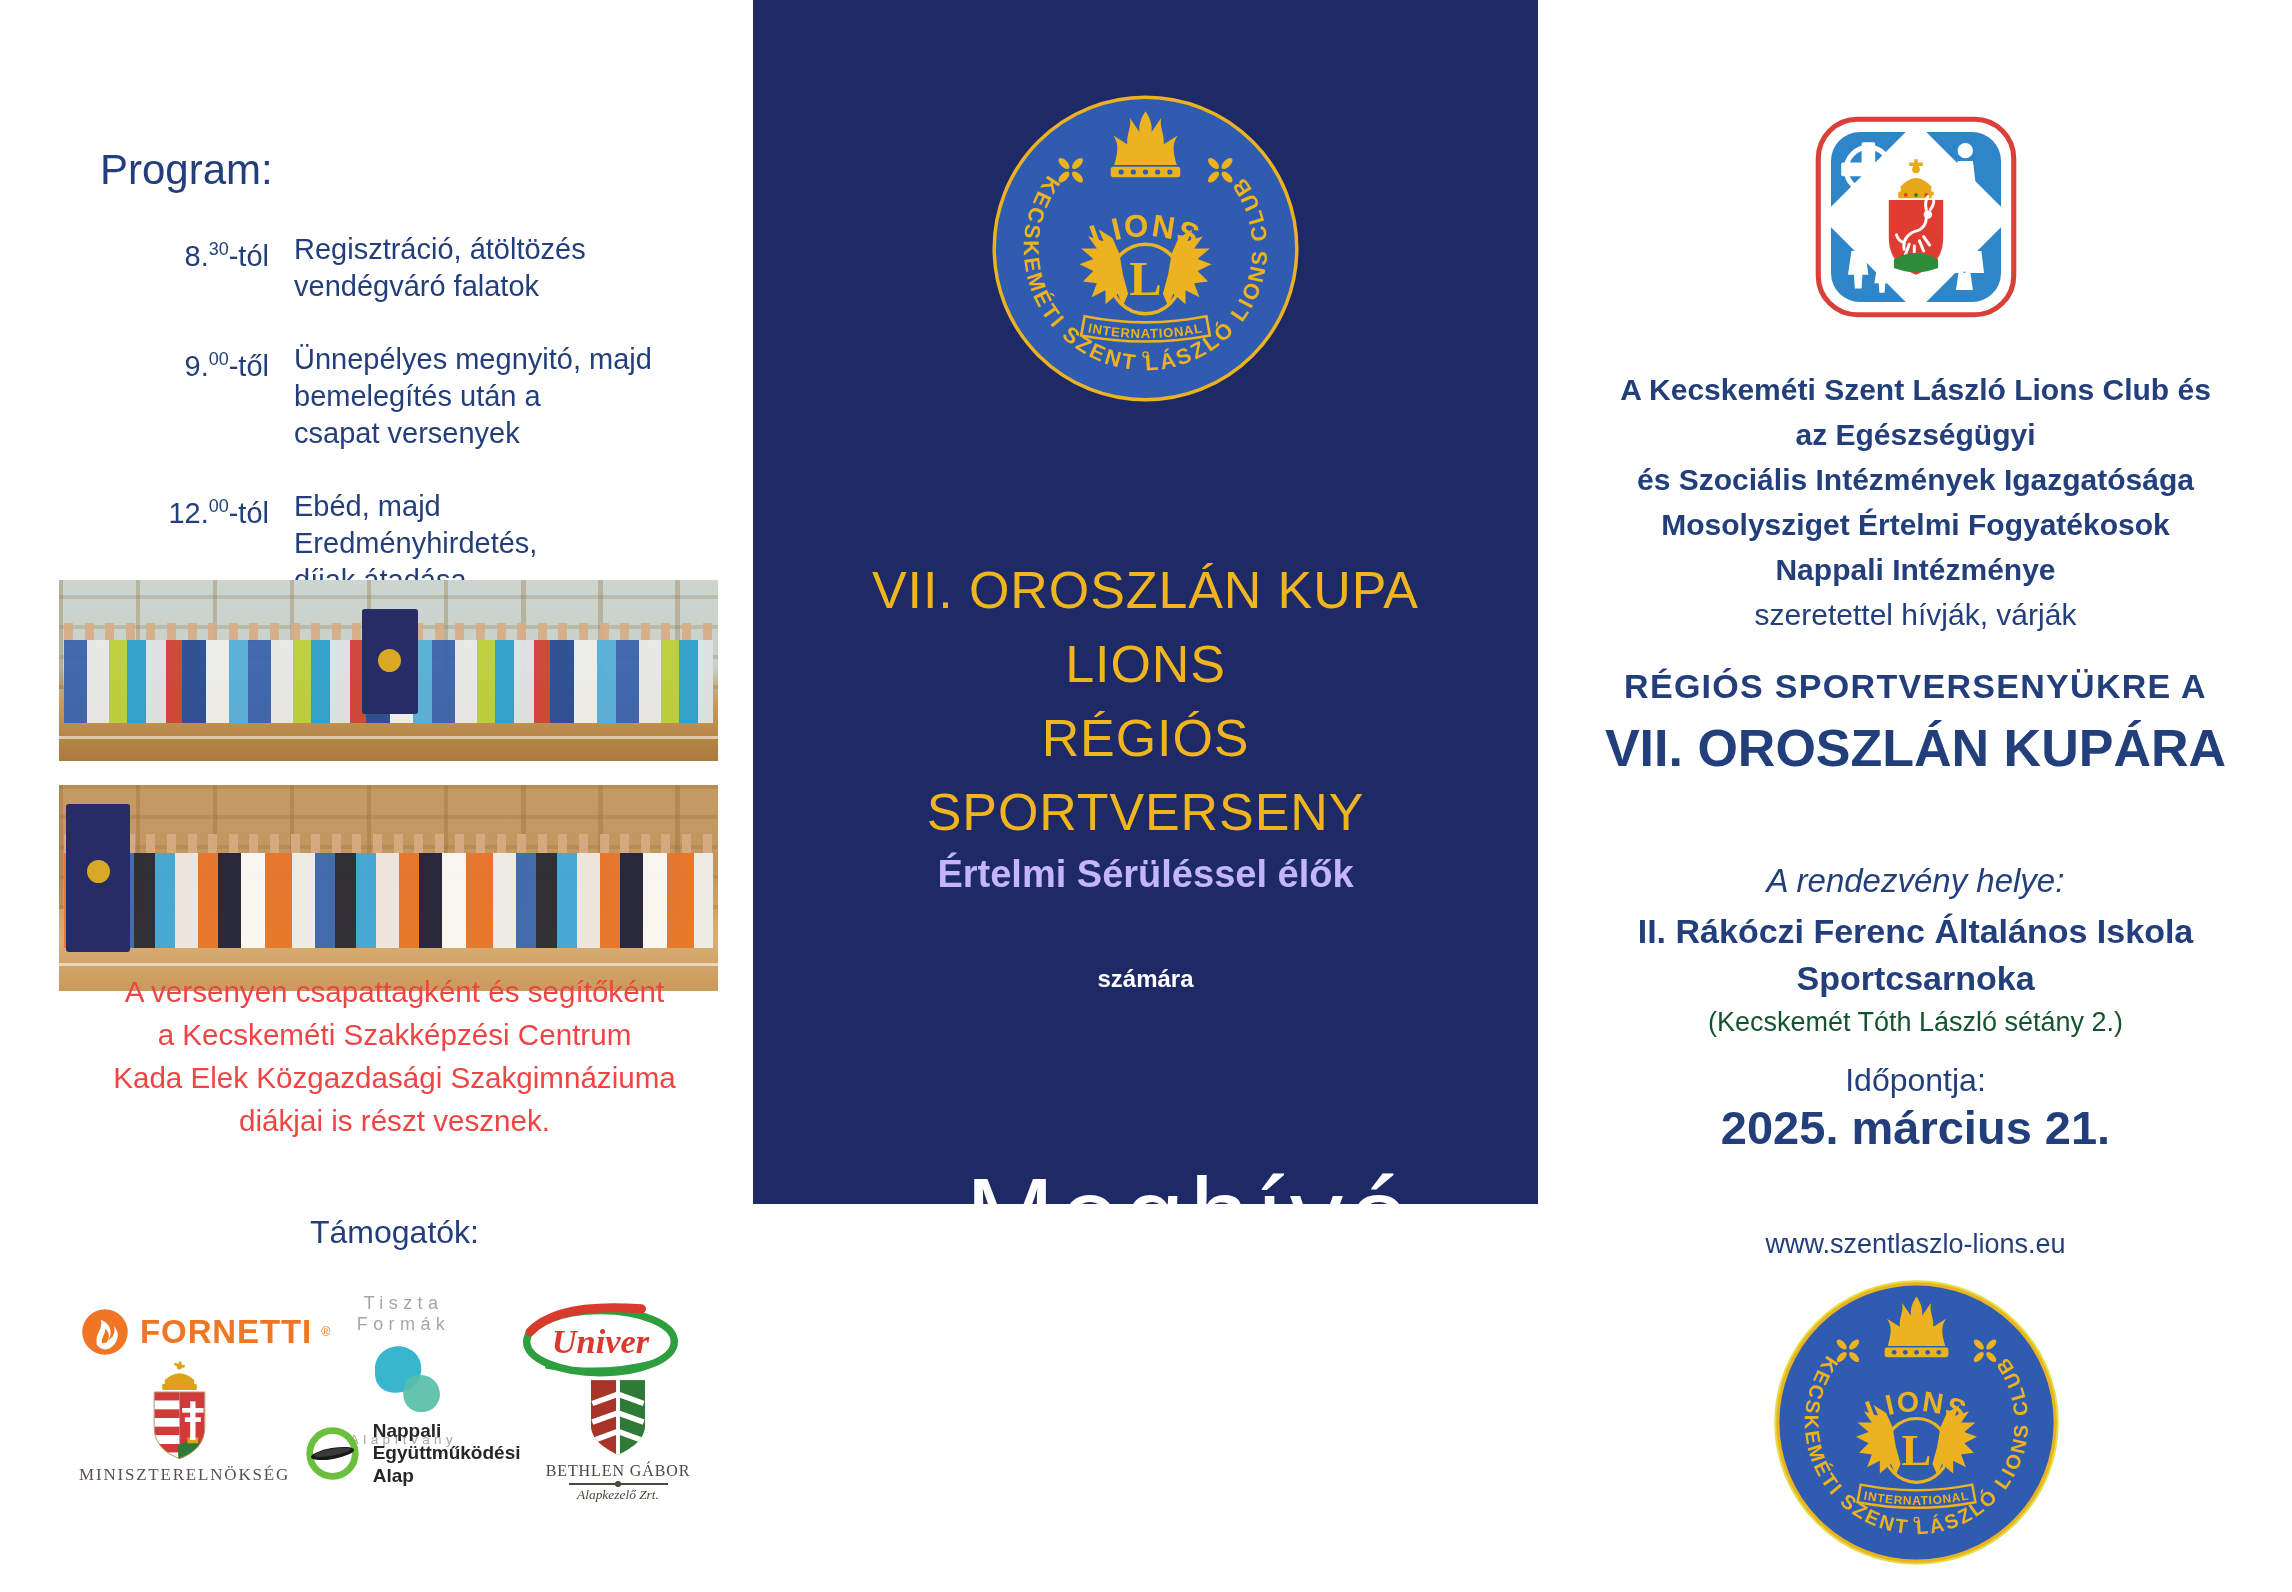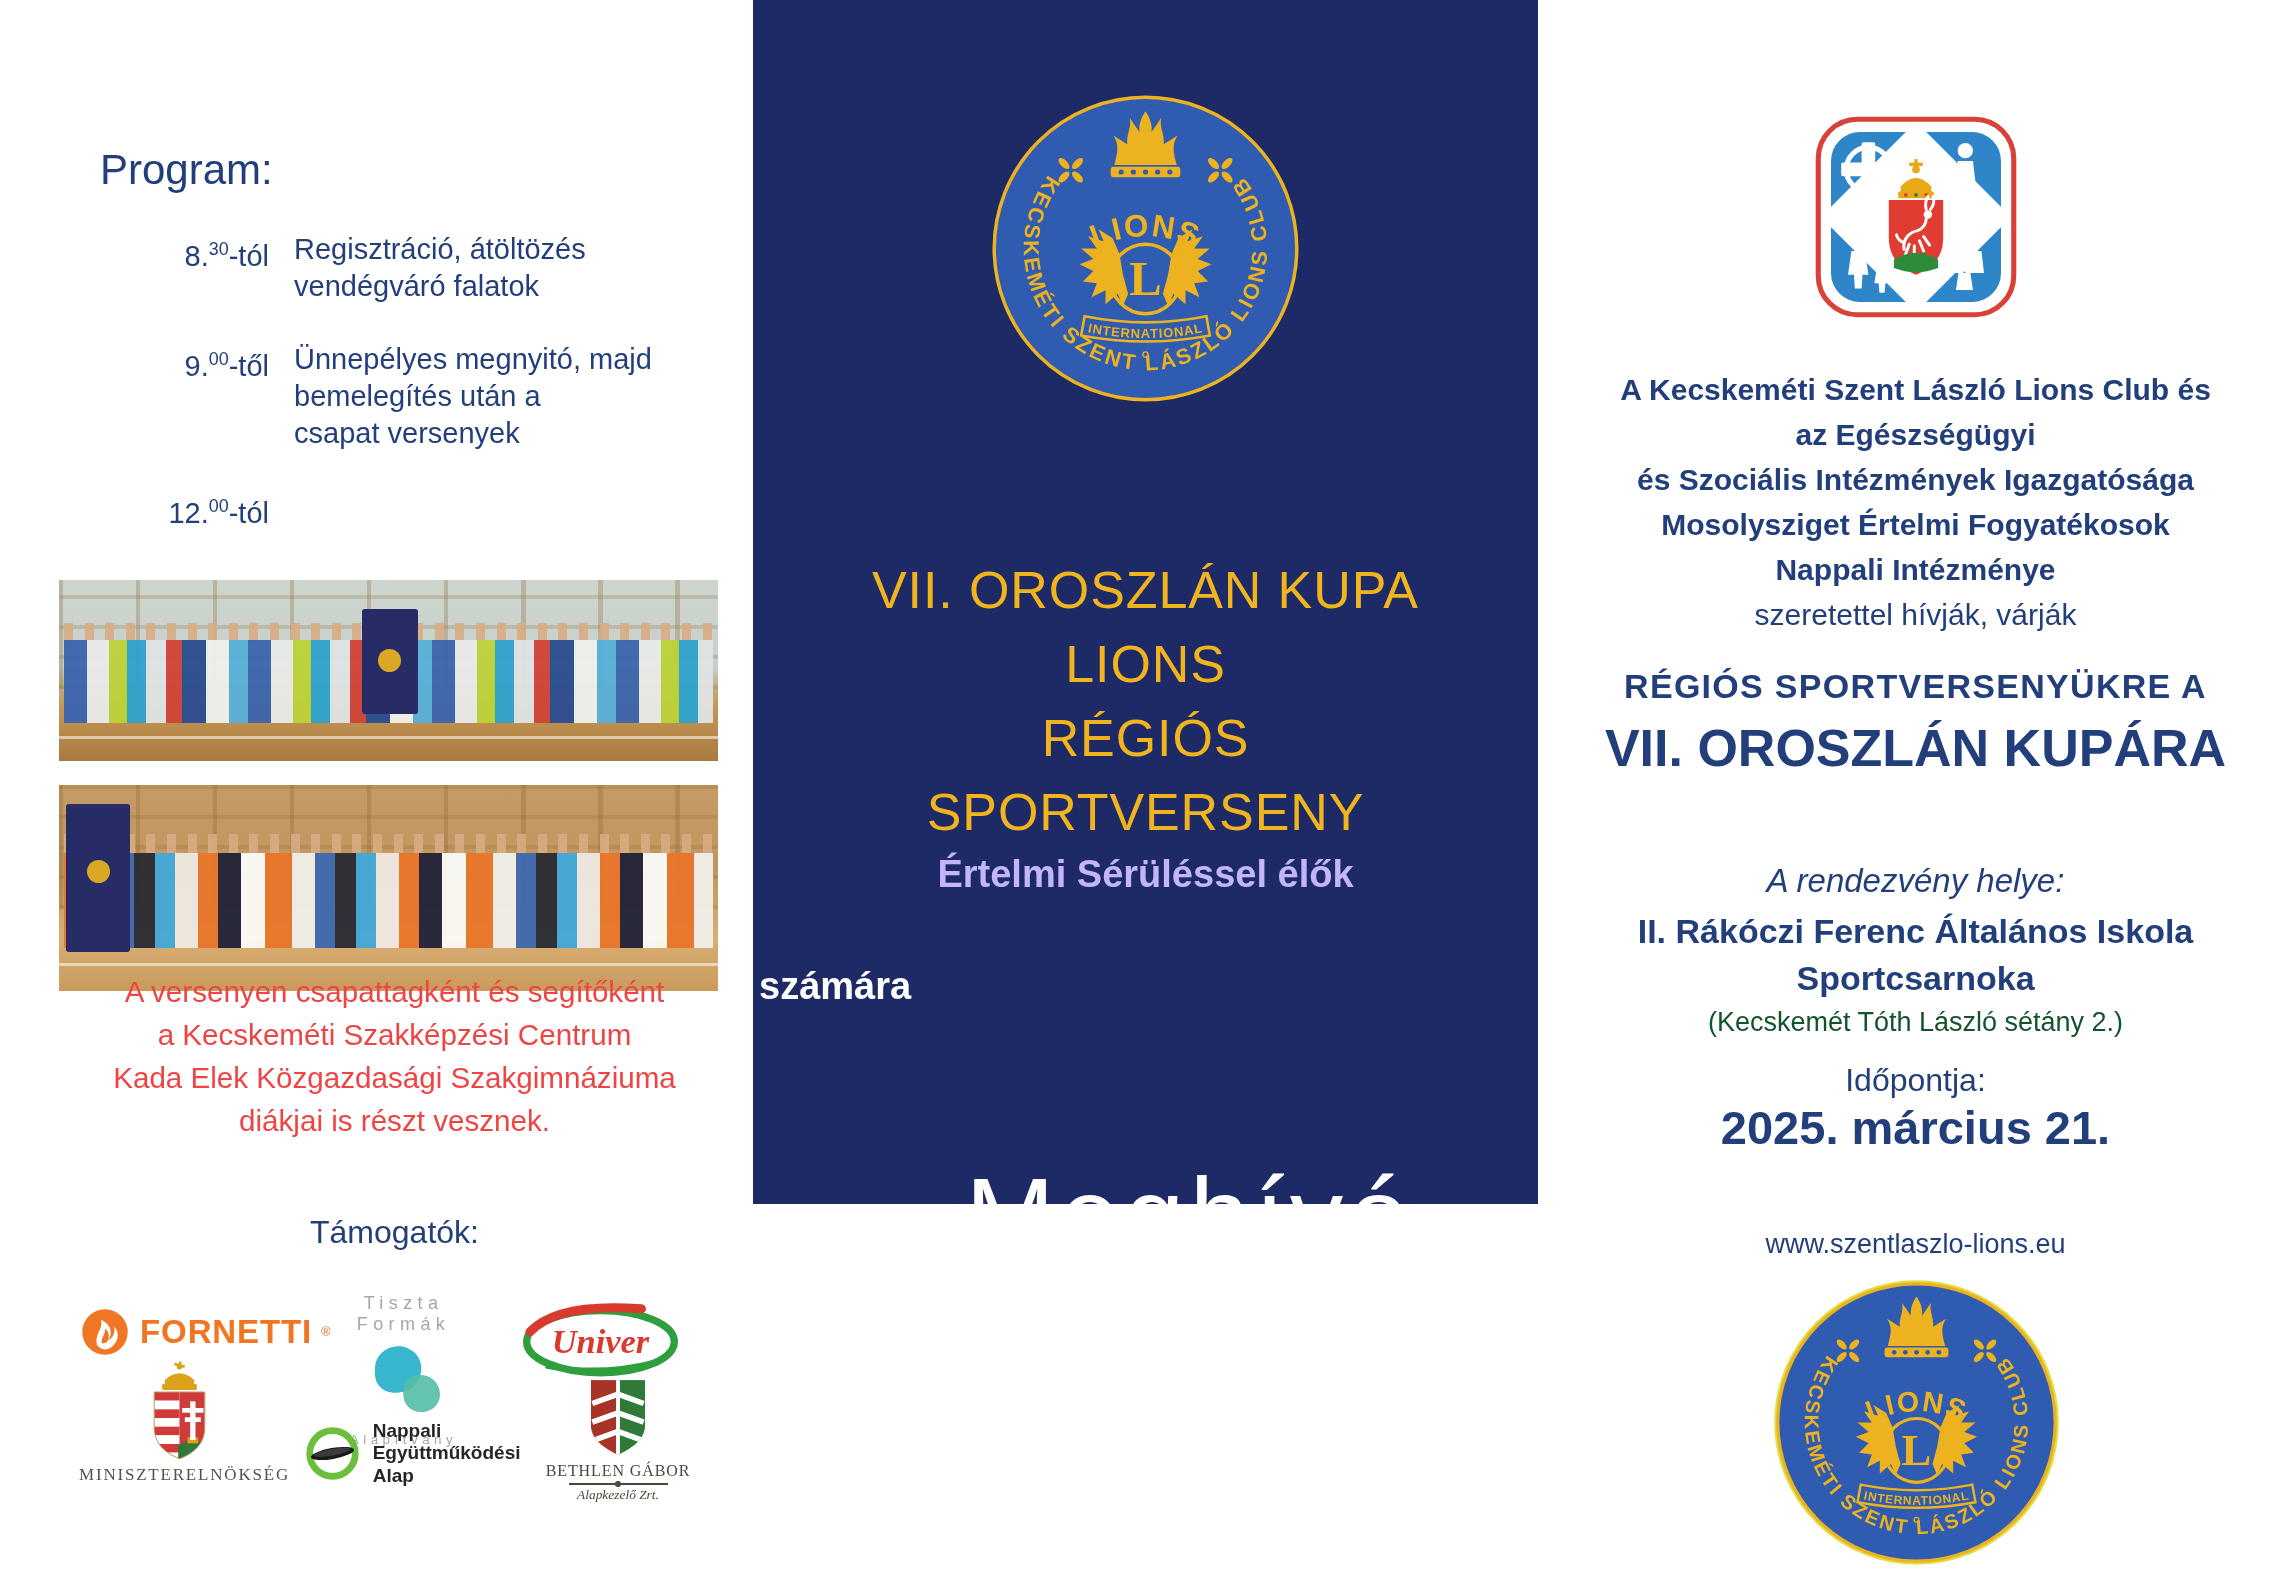--- a/index.html
+++ b/index.html
@@ -57,21 +57,21 @@
   #sp-bethlen .name{font-family:"Liberation Serif",serif;font-size:16px;letter-spacing:0.9px;margin-top:3.6px;}
   #sp-bethlen .rule{width:99px;height:1.8px;background:#4c463e;margin:3.6px auto 1.8px auto;position:relative;}
   #sp-bethlen .rule i{position:absolute;left:50%;top:-1.8px;width:5.4px;height:5.4px;margin-left:-2.7px;background:#4c463e;border-radius:50%;}
   #sp-bethlen .sub{font-family:"Liberation Serif",serif;font-style:italic;font-size:13.4px;}
 
   
   .m-logo{position:absolute;left:50%;margin-left:-157px;top:92px;width:313px;height:313px;}
   .m-title{position:absolute;left:0;width:100%;top:553px;text-align:center;
            color:#f0b41e;font-size:52px;line-height:74px;letter-spacing:0.9px;}
   .m-sub1{position:absolute;left:0;width:100%;top:853px;text-align:center;color:#c4b5fd;font-size:38px;font-weight:700;}
-  .m-sub2{position:absolute;left:0;width:100%;top:965px;text-align:left;color:#ffffff;font-size:38px;font-weight:700;margin-left:6px;}
+  .m-sub2{position:absolute;left:0;width:100%;top:965px;text-align:center;color:#ffffff;font-size:24px;font-weight:700;}
   .m-invite{position:absolute;left:0;width:100%;top:1154px;text-align:center;color:#ffffff;
             font-size:107px;letter-spacing:5.4px;font-weight:400;padding-left:44px;}
 
   
   .r-logo{position:absolute;left:50%;margin-left:-102px;top:115px;width:204px;height:204px;}
   .r-host{position:absolute;left:18px;width:719px;top:367px;text-align:center;
           font-size:30px;line-height:45px;font-weight:700;color:#223e7b;}
   .r-host .tagline{font-weight:400;}
   .r-intro{position:absolute;left:18px;width:719px;top:667px;text-align:center;
            font-size:34px;font-weight:700;letter-spacing:1.3px;color:#223e7b;}
@@ -106,20 +106,25 @@
     <div class="sched-row">
       <div class="sched-time"><span>9.</span><sup>00</sup><span>-től</span></div>
       <div class="sched-desc">
         <div>Ünnepélyes megnyitó, majd</div>
         <div>bemelegítés után a</div>
         <div>csapat versenyek</div>
       </div>
     </div>
     <div class="sched-row">
       <div class="sched-time"><span>12.</span><sup>00</sup><span>-tól</span></div>
+      <div class="sched-desc">
+        <div>Ebéd, majd</div>
+        <div>Eredményhirdetés,</div>
+        <div>díjak átadása</div>
+      </div>
     </div>
   </div>
 
   <div id="photo1" class="photo">
     <span class="slats"></span>
     <span class="heads"></span>
     <span class="crowd"></span>
     <span class="banner">
         <i></i>
       </span>

